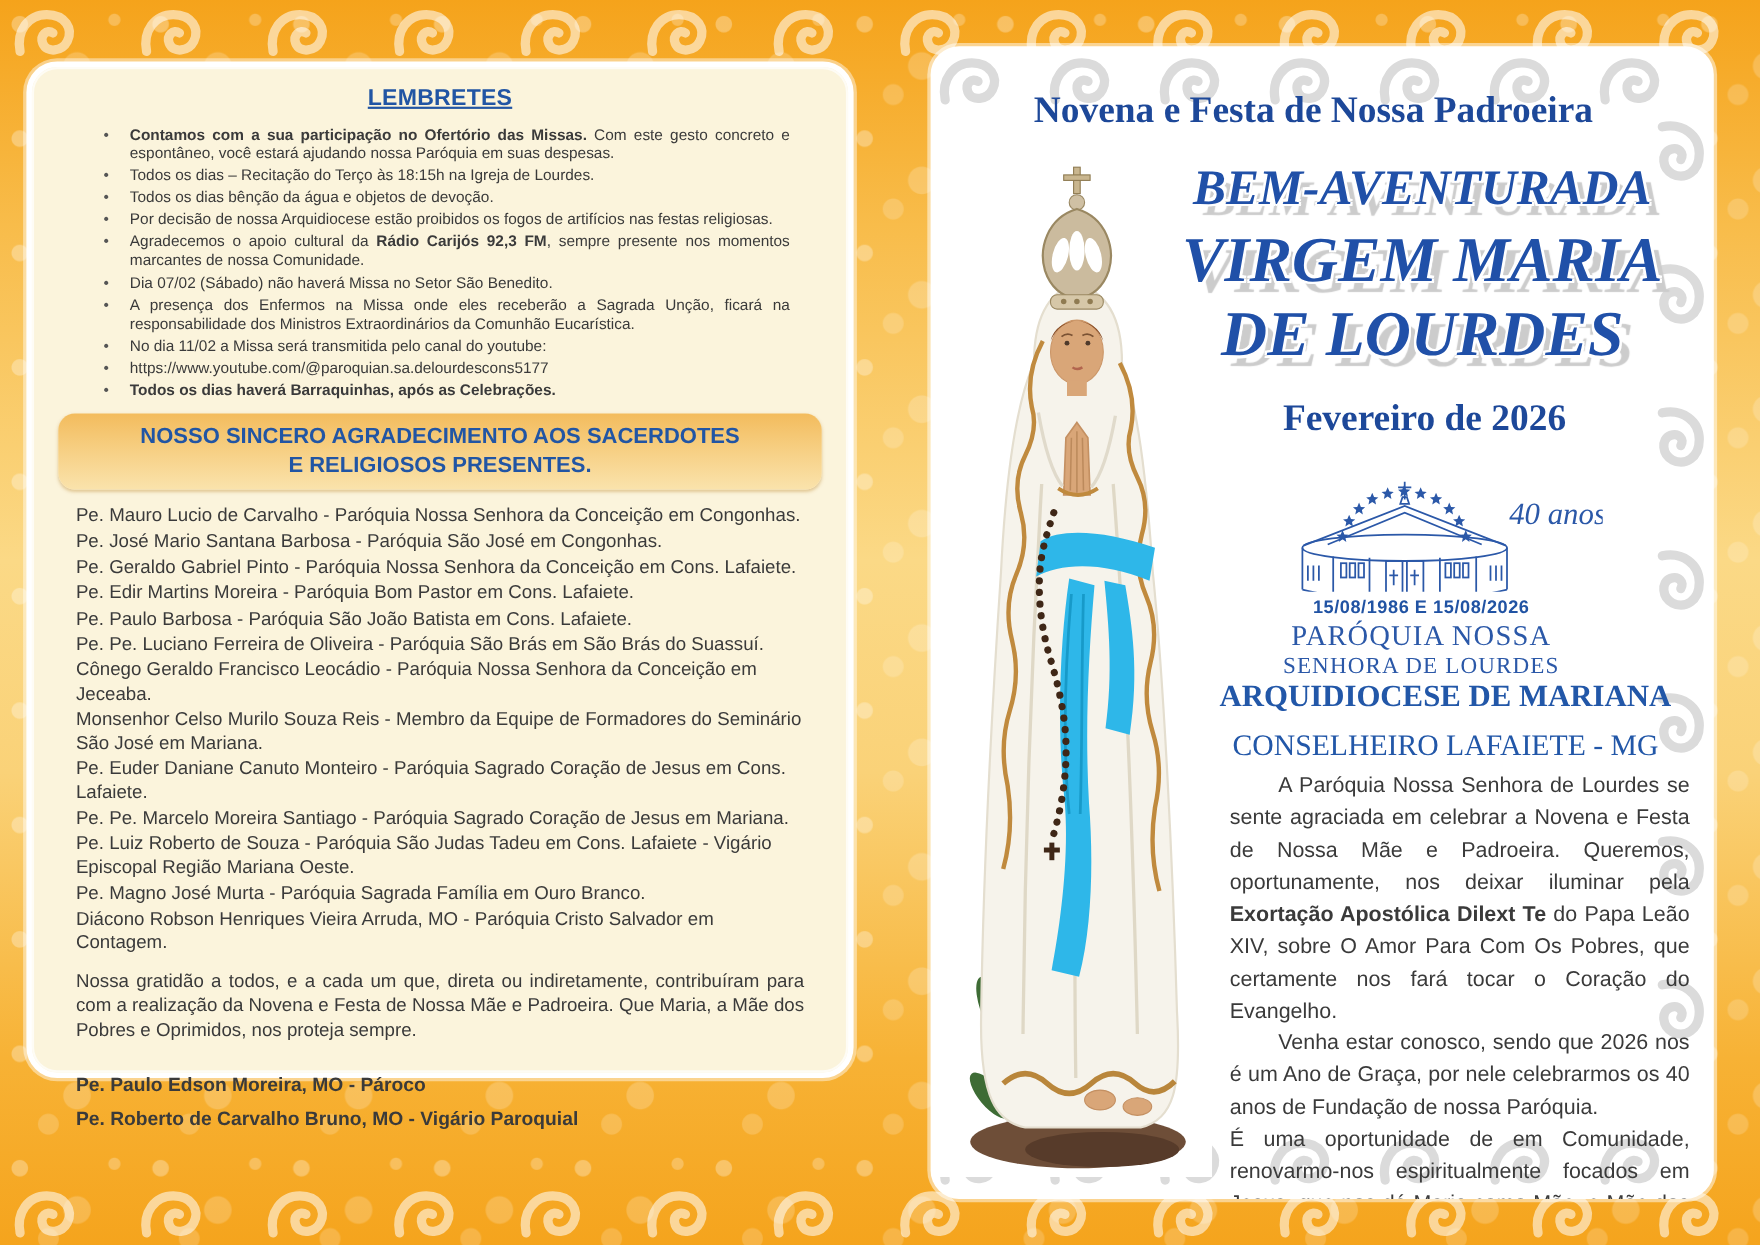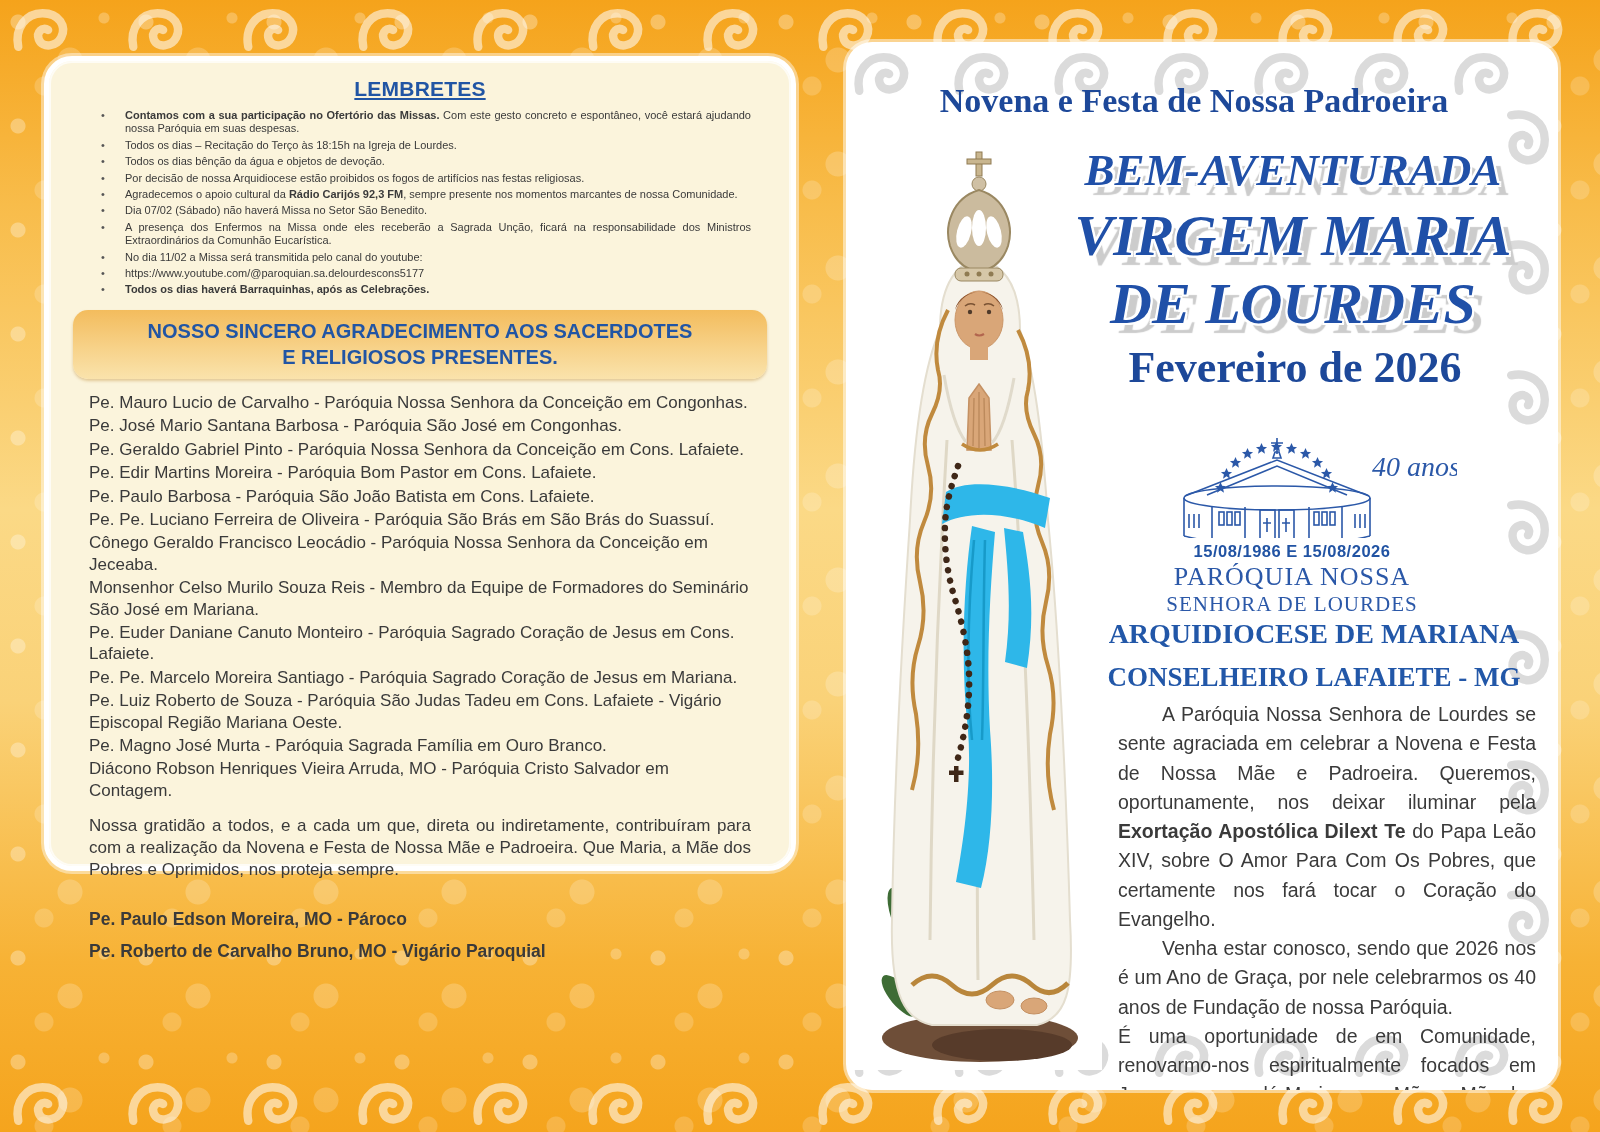--- a/index.html
+++ b/index.html
@@ -13,27 +13,27 @@
       radial-gradient(circle at 18px 22px, rgba(255,255,255,.30) 0 7px, transparent 8px),
       radial-gradient(circle at 70px 60px, rgba(255,255,255,.20) 0 12px, transparent 13px),
       radial-gradient(circle at 104px 18px, rgba(255,255,255,.25) 0 5px, transparent 6px),
       radial-gradient(circle at 44px 86px, rgba(255,255,255,.18) 0 9px, transparent 10px);
     background-size:128px 104px;}
   .frame-band{position:absolute;left:0;width:1600px;height:58px;z-index:1;}
   .frame-band.top{top:0;}
   .frame-band.bottom{bottom:0;}
 
   
-  .page-left{position:absolute;left:44px;top:56px;width:752px;height:815px;z-index:2;
+  .page-left{position:absolute;left:24px;top:56px;width:752px;height:924px;z-index:2;
     background:#FBF4DC;border:5px solid #FFFFFF;border-radius:28px;
     box-shadow:0 0 0 3px rgba(255,255,255,.45), inset 0 0 0 2px rgba(255,255,255,.7);
     padding:12px 40px 0 40px;color:#3A3A3A;}
   .lembretes-title{font-size:21px;font-weight:bold;color:#2155A4;text-align:center;
     text-decoration:underline;margin:4px 0 8px 0;letter-spacing:.2px;}
-  ul.bullets{list-style:none;margin:0;padding:0 0 0 36px;font-size:11px;line-height:1.22;text-align:justify;}
+  ul.bullets{list-style:none;margin:13px;padding:0 0 0 36px;font-size:14px;line-height:1.22;text-align:justify;}
   ul.bullets li{position:relative;margin:0 0 3px 0;}
   ul.bullets li::before{content:"•";position:absolute;left:-24px;top:0;color:#555;}
   .b{font-weight:bold;}
   .thanks-bar{margin:13px -16px 0 -16px;border-radius:15px;padding:8px 10px 9px 10px;
     background:linear-gradient(180deg,#F3BC5D 0%,#F7D289 55%,#FAE3AC 100%);
     text-align:center;color:#2155A4;font-weight:bold;font-size:20px;line-height:1.3;
     box-shadow:0 2px 3px rgba(180,120,20,.35);}
   .priests{margin-top:13px;font-size:17px;line-height:1.26;}
   .priests p{margin:0 0 2px 0;}
   .gratitude{margin-top:14px;font-size:17px;line-height:1.3;text-align:justify;}
@@ -47,30 +47,30 @@
   .gray-orn{position:absolute;z-index:1;}
   .kicker{position:absolute;top:40px;left:10px;right:26px;z-index:4;text-align:center;
     font-family:"Liberation Serif",serif;font-weight:bold;font-size:34px;color:#1D4899;}
   .display{position:absolute;z-index:4;text-align:center;left:190px;right:8px;
     font-family:"Liberation Serif",serif;font-style:italic;font-weight:bold;color:#2050A8;
     text-shadow:2px 0 0 #fff,-2px 0 0 #fff,0 2px 0 #fff,0 -2px 0 #fff,
       2px 2px 0 #fff,-2px -2px 0 #fff,2px -2px 0 #fff,-2px 2px 0 #fff,9px 10px 1px #CCCCCC;}
   .t1{top:102px;font-size:45px;}
   .t2{top:160px;font-size:58px;}
   .t3{top:228px;font-size:58px;}
-  .date-line{position:absolute;top:300px;left:200px;right:14px;z-index:4;text-align:center;
-    font-family:"Liberation Serif",serif;font-weight:bold;font-size:44px;color:#1D4899;}
+  .date-line{position:absolute;top:320px;left:200px;right:14px;z-index:4;text-align:center;
+    font-family:"Liberation Serif",serif;font-weight:bold;font-size:34px;color:#1D4899;}
   .logo-block{position:absolute;top:368px;left:226px;width:440px;z-index:4;text-align:center;color:#2B58A8;}
   .logo-dates{font-weight:bold;font-size:16.5px;color:#2153A3;letter-spacing:.5px;margin-top:0px;}
   .logo-name1{font-family:"Liberation Serif",serif;font-size:26px;letter-spacing:1px;color:#2B58A8;margin-top:1px;}
   .logo-name2{font-family:"Liberation Serif",serif;font-size:21px;letter-spacing:1px;color:#2B58A8;}
   .diocese1{position:absolute;top:576px;left:230px;right:6px;z-index:4;text-align:center;
     font-family:"Liberation Serif",serif;font-weight:bold;font-size:28px;color:#2257A8;}
   .diocese2{position:absolute;top:620px;left:230px;right:6px;z-index:4;text-align:center;
-    font-family:"Liberation Serif",serif;font-weight:bold;font-size:27px;color:#2257A8;}
+    font-family:"Liberation Serif",serif;font-weight:normal;font-size:27px;color:#2257A8;}
   .paras{position:absolute;top:658px;left:272px;right:22px;z-index:4;
     font-size:19.5px;line-height:1.5;color:#3A3A3A;text-align:justify;}
   .paras p{margin:0;}
   .paras p.indent{text-indent:44px;}
   .statue{position:absolute;left:6px;top:98px;z-index:3;}
 </style>
 </head>
 <body>
 
 <div class="canvas">

